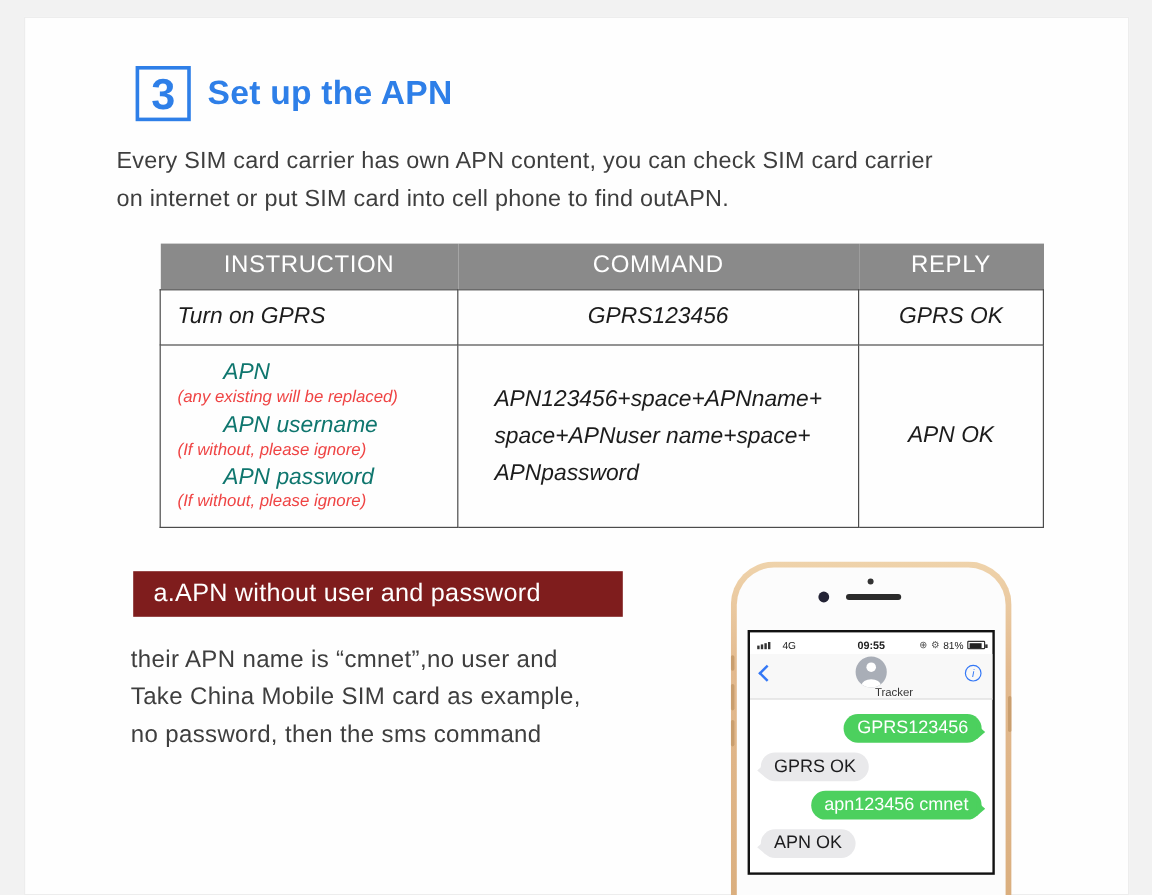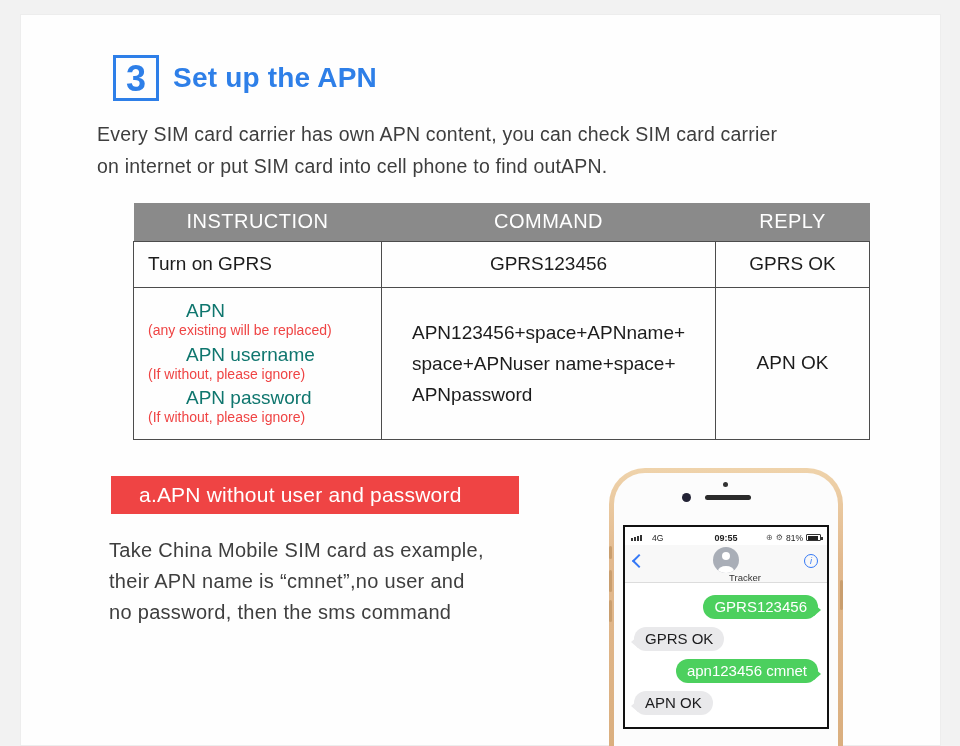--- a/index.html
+++ b/index.html
@@ -18,34 +18,34 @@
   
   .intro { position:absolute; left:76px; top:103px; font-size:19.5px; color:#3e3e3e;
            line-height:32px; letter-spacing:0.2px; }
 
   
   .apn-table { position:absolute; left:112px; top:188px; width:736px;
                border-collapse:collapse; table-layout:fixed; }
   .apn-table th { background:#8a8a8a; color:#ffffff; font-size:20px; font-weight:normal;
                   letter-spacing:0.5px; height:38px; }
   .apn-table td { border:1px solid #4c4c4c; font-size:19px; color:#1c1c1c;
-                  vertical-align:middle; }
+                  vertical-align:middle;font-style:italic; }
   .apn-table tr.r1 td { height:46px; }
   .apn-table tr.r2 td { height:152px; }
   .cell-left   { padding-left:14px; text-align:left; }
   .cell-center { text-align:center; }
   .instr-group { margin:7px 0 7px 0; line-height:1.05; }
   .instr-label { font-size:19px; color:#0f766e;margin-left:38px; }
   .instr-note  { font-size:14px; color:#ef4444; margin-top:2px; }
   .cmd-cell { padding-left:30px; line-height:31px; text-align:left; }
 
   
   .banner { position:absolute; left:90px; top:461px; width:408px; height:38px;
-            background:#ef4444; color:#fff; font-size:21px; line-height:38px;
-            padding-left:28px; letter-spacing:0.2px; }
+            background:#7f1d1d; color:#fff; font-size:21px; line-height:38px;
+            padding-left:17px; letter-spacing:0.2px; }
   .section-body { position:absolute; left:88px; top:520px; font-size:20px; color:#3e3e3e;
                   line-height:31px; letter-spacing:0.3px; }
 
   
   .phone { position:absolute; left:588px; top:453px; width:234px; height:310px;
            overflow:hidden; }
   .phone-frame { position:absolute; inset:0; border-radius:36px 36px 0 0;
                  background:linear-gradient(180deg,#efd3ab 0%, #e2b98e 30%, #d9ad7c 100%); }
   .phone-bezel { position:absolute; left:5px; right:5px; top:5px; bottom:0;
                  border-radius:31px 31px 0 0; background:#fcfcfc; }
@@ -164,22 +164,22 @@
           <div>space+APNuser name+space+</div>
           <div>APNpassword</div>
         </td>
         <td class="cell-center">APN OK</td>
       </tr>
     </tbody>
   </table>
 
   <div class="banner">a.APN without user and password</div>
   <div class="section-body">
+    <div>their APN name is “cmnet”,no user and</div>
     <div>Take China Mobile SIM card as example,</div>
-    <div>their APN name is “cmnet”,no user and</div>
     <div>no password, then the sms command</div>
   </div>
 
   <div class="phone">
     <div class="phone-frame"></div>
     <div class="phone-bezel"></div>
     <div class="side-btn btn-mute"></div>
     <div class="side-btn btn-vol1"></div>
     <div class="side-btn btn-vol2"></div>
     <div class="side-btn btn-power"></div>

